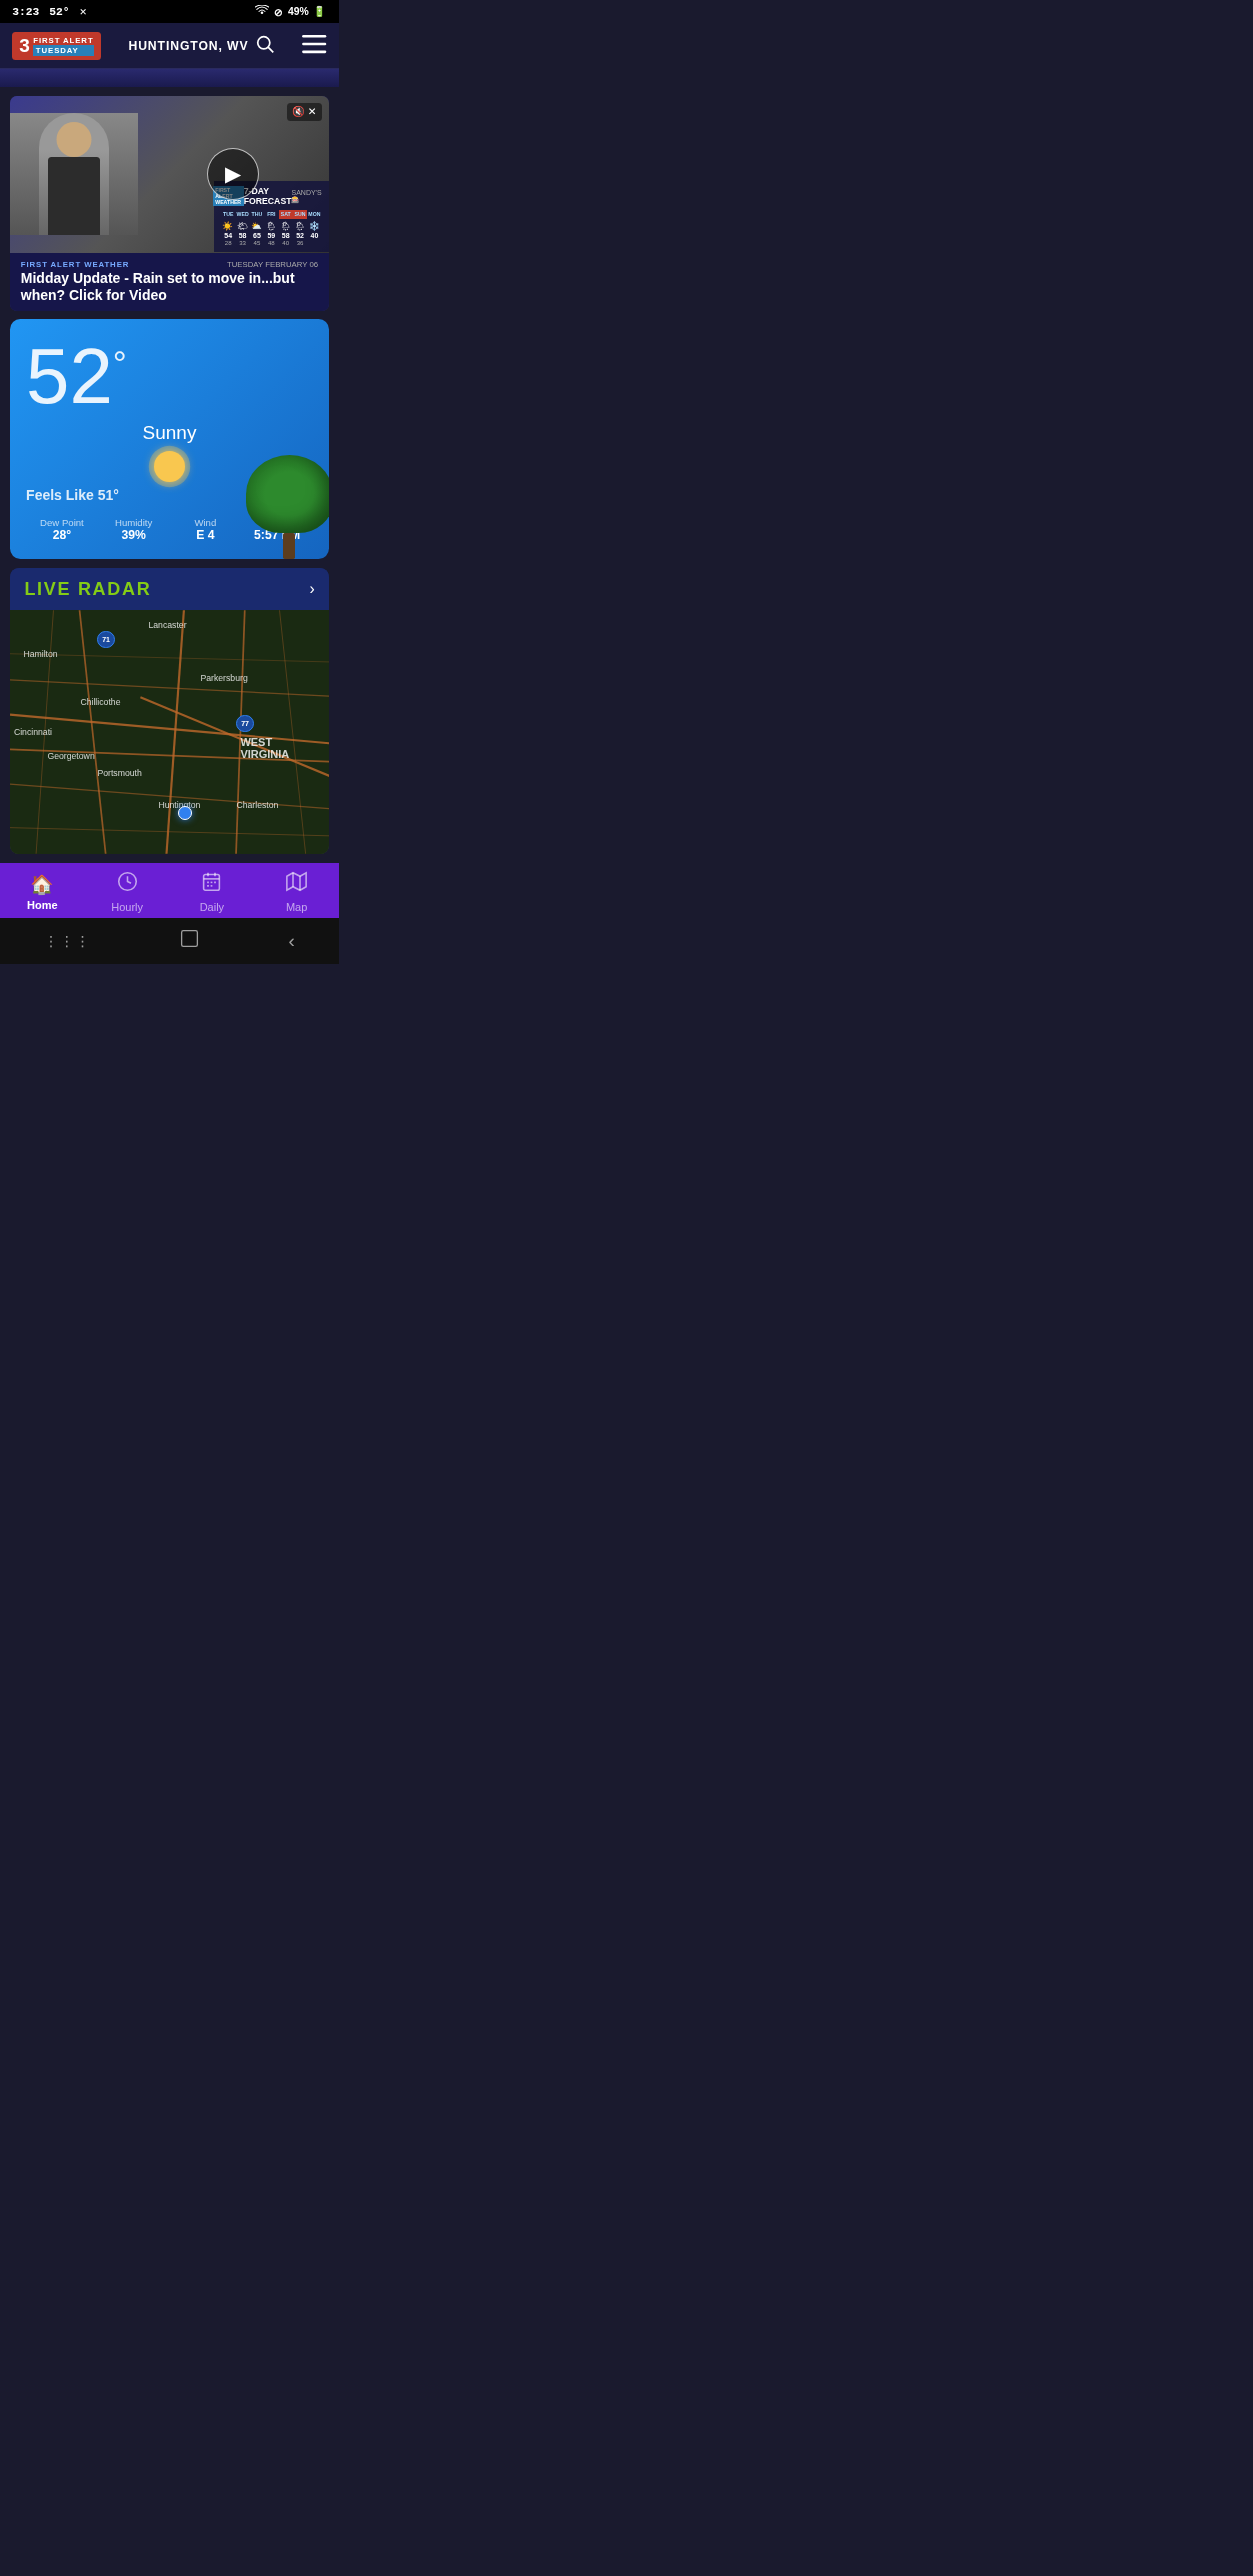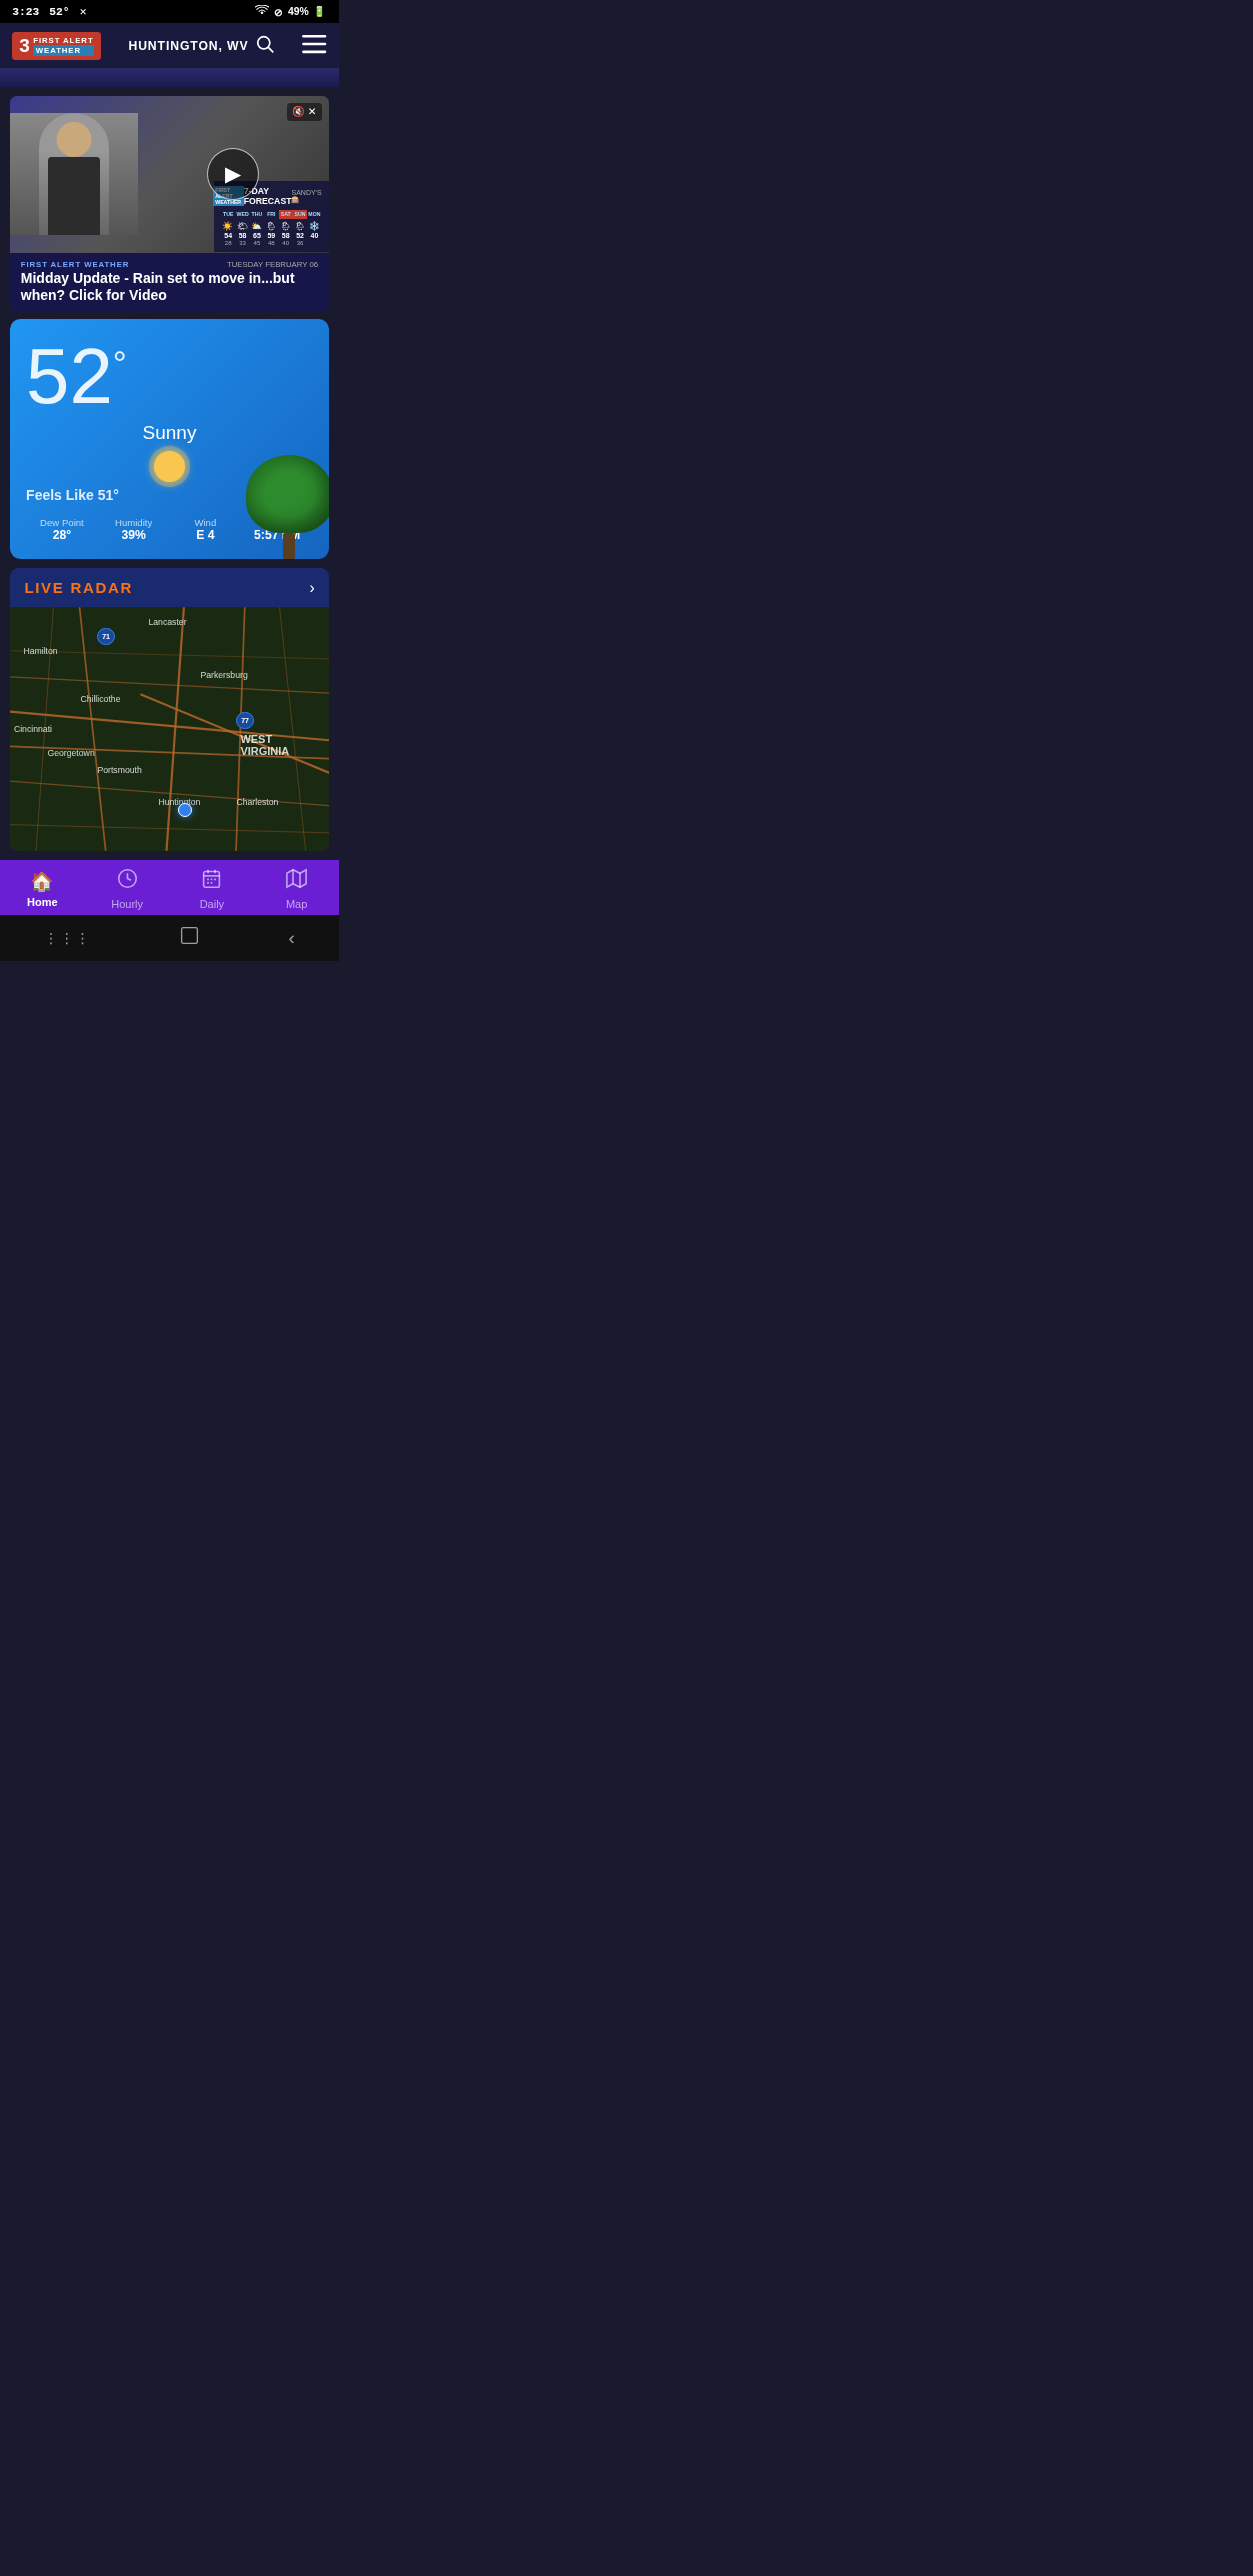--- a/index.html
+++ b/index.html
@@ -329,24 +329,24 @@
       background: #1a2a5e;
     }
     .radar-header {
       background: #1a2a6e;
       display: flex;
       justify-content: space-between;
       align-items: center;
       padding: 10.4px 14px;
     }
     .radar-title {
-      font-size: 15px;
+      font-size: 18px;
       font-weight: 700;
       letter-spacing: 1.7px;
-      color: #f97316;
+      color: #84cc16;
     }
     .radar-chevron { font-size: 15.7px; color: white; cursor: pointer; }
     .radar-map {
       width: 100%;
       height: 244px;
       background: #2d3a1e;
       position: relative;
       overflow: hidden;
     }
     
@@ -455,21 +455,21 @@
     <span>🔋</span>
   </div>
 </div>
 
 <div class="header">
   <div class="logo-container">
     <div class="logo-box">
       <div class="logo-channel">3</div>
       <div class="logo-text-col">
         <div class="logo-first-alert">FIRST ALERT</div>
-        <div class="logo-weather-bar">WEATHER</div>
+        <div class="logo-weather-bar">TUESDAY</div>
       </div>
     </div>
   </div>
 
   <div class="header-location">
     <span>HUNTINGTON, WV</span>
     <span style="cursor:pointer;">
       <svg width="19" height="19" viewBox="0 0 22 22" fill="none" stroke="white" stroke-width="2">
         <circle cx="9" cy="9" r="7"></circle>
         <line x1="14" y1="14" x2="20" y2="20"></line>

